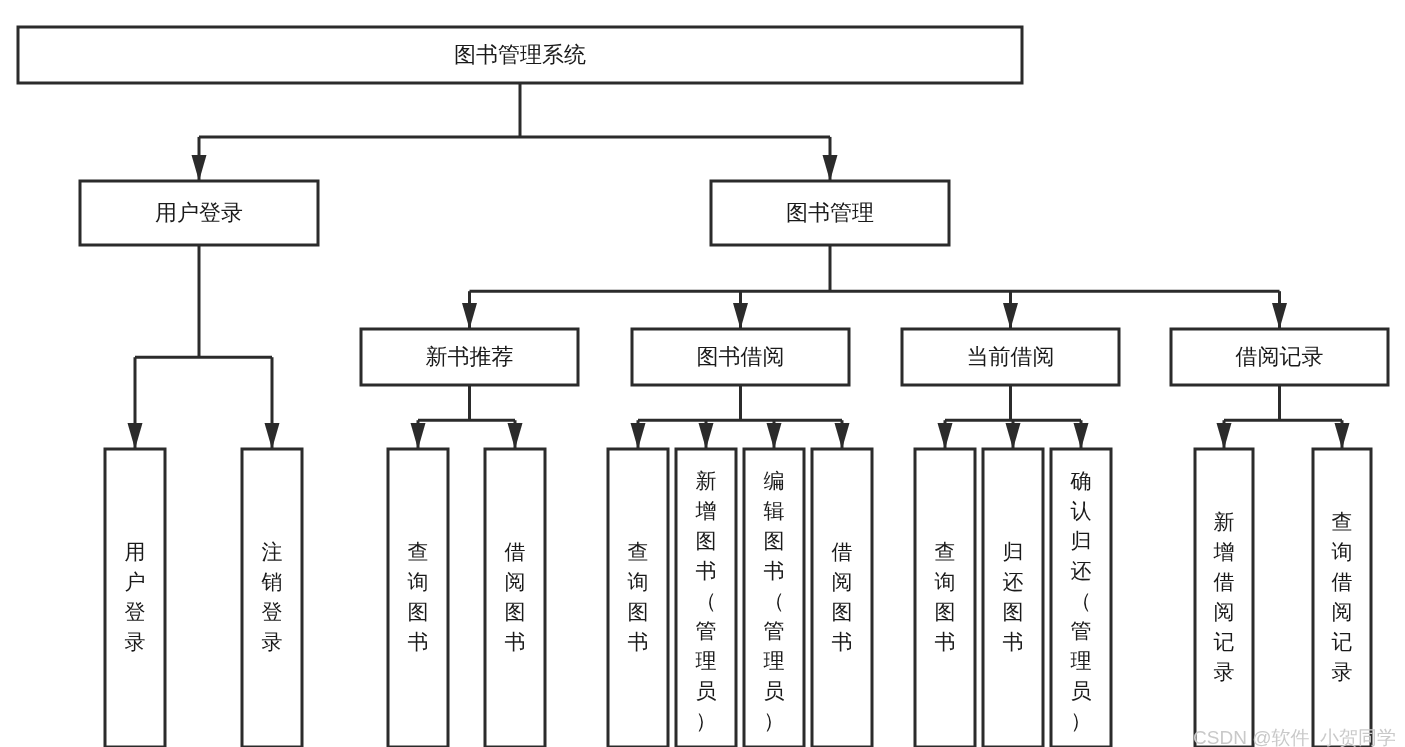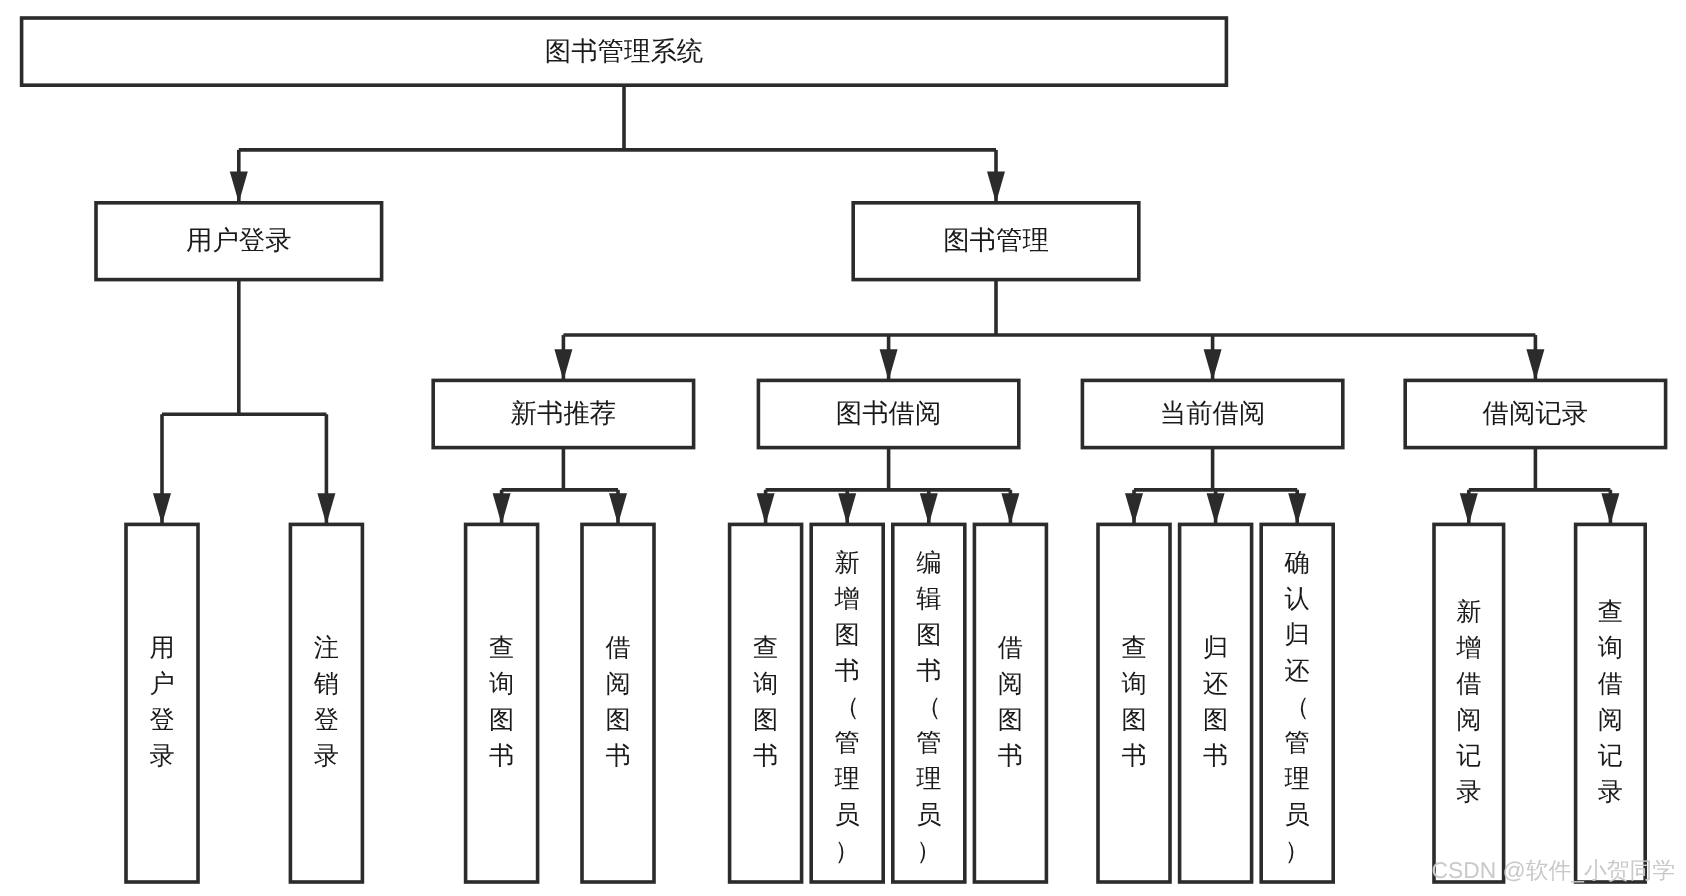--- a/index.html
+++ b/index.html
@@ -12,20 +12,21 @@
     width: 1405px;
     height: 747px;
     font-family: "Liberation Sans", "DejaVu Sans", sans-serif;
     overflow: hidden;
     position: relative;
   }
   #diagram-root {
     position: relative;
     width: 1405px;
     height: 632px;
+    margin-top: 12px;
   }
   svg.diagram-canvas {
     position: absolute;
     top: 0;
     left: 0;
     width: 1405px;
     height: 747px;
     display: block;
   }
   .node-box {

